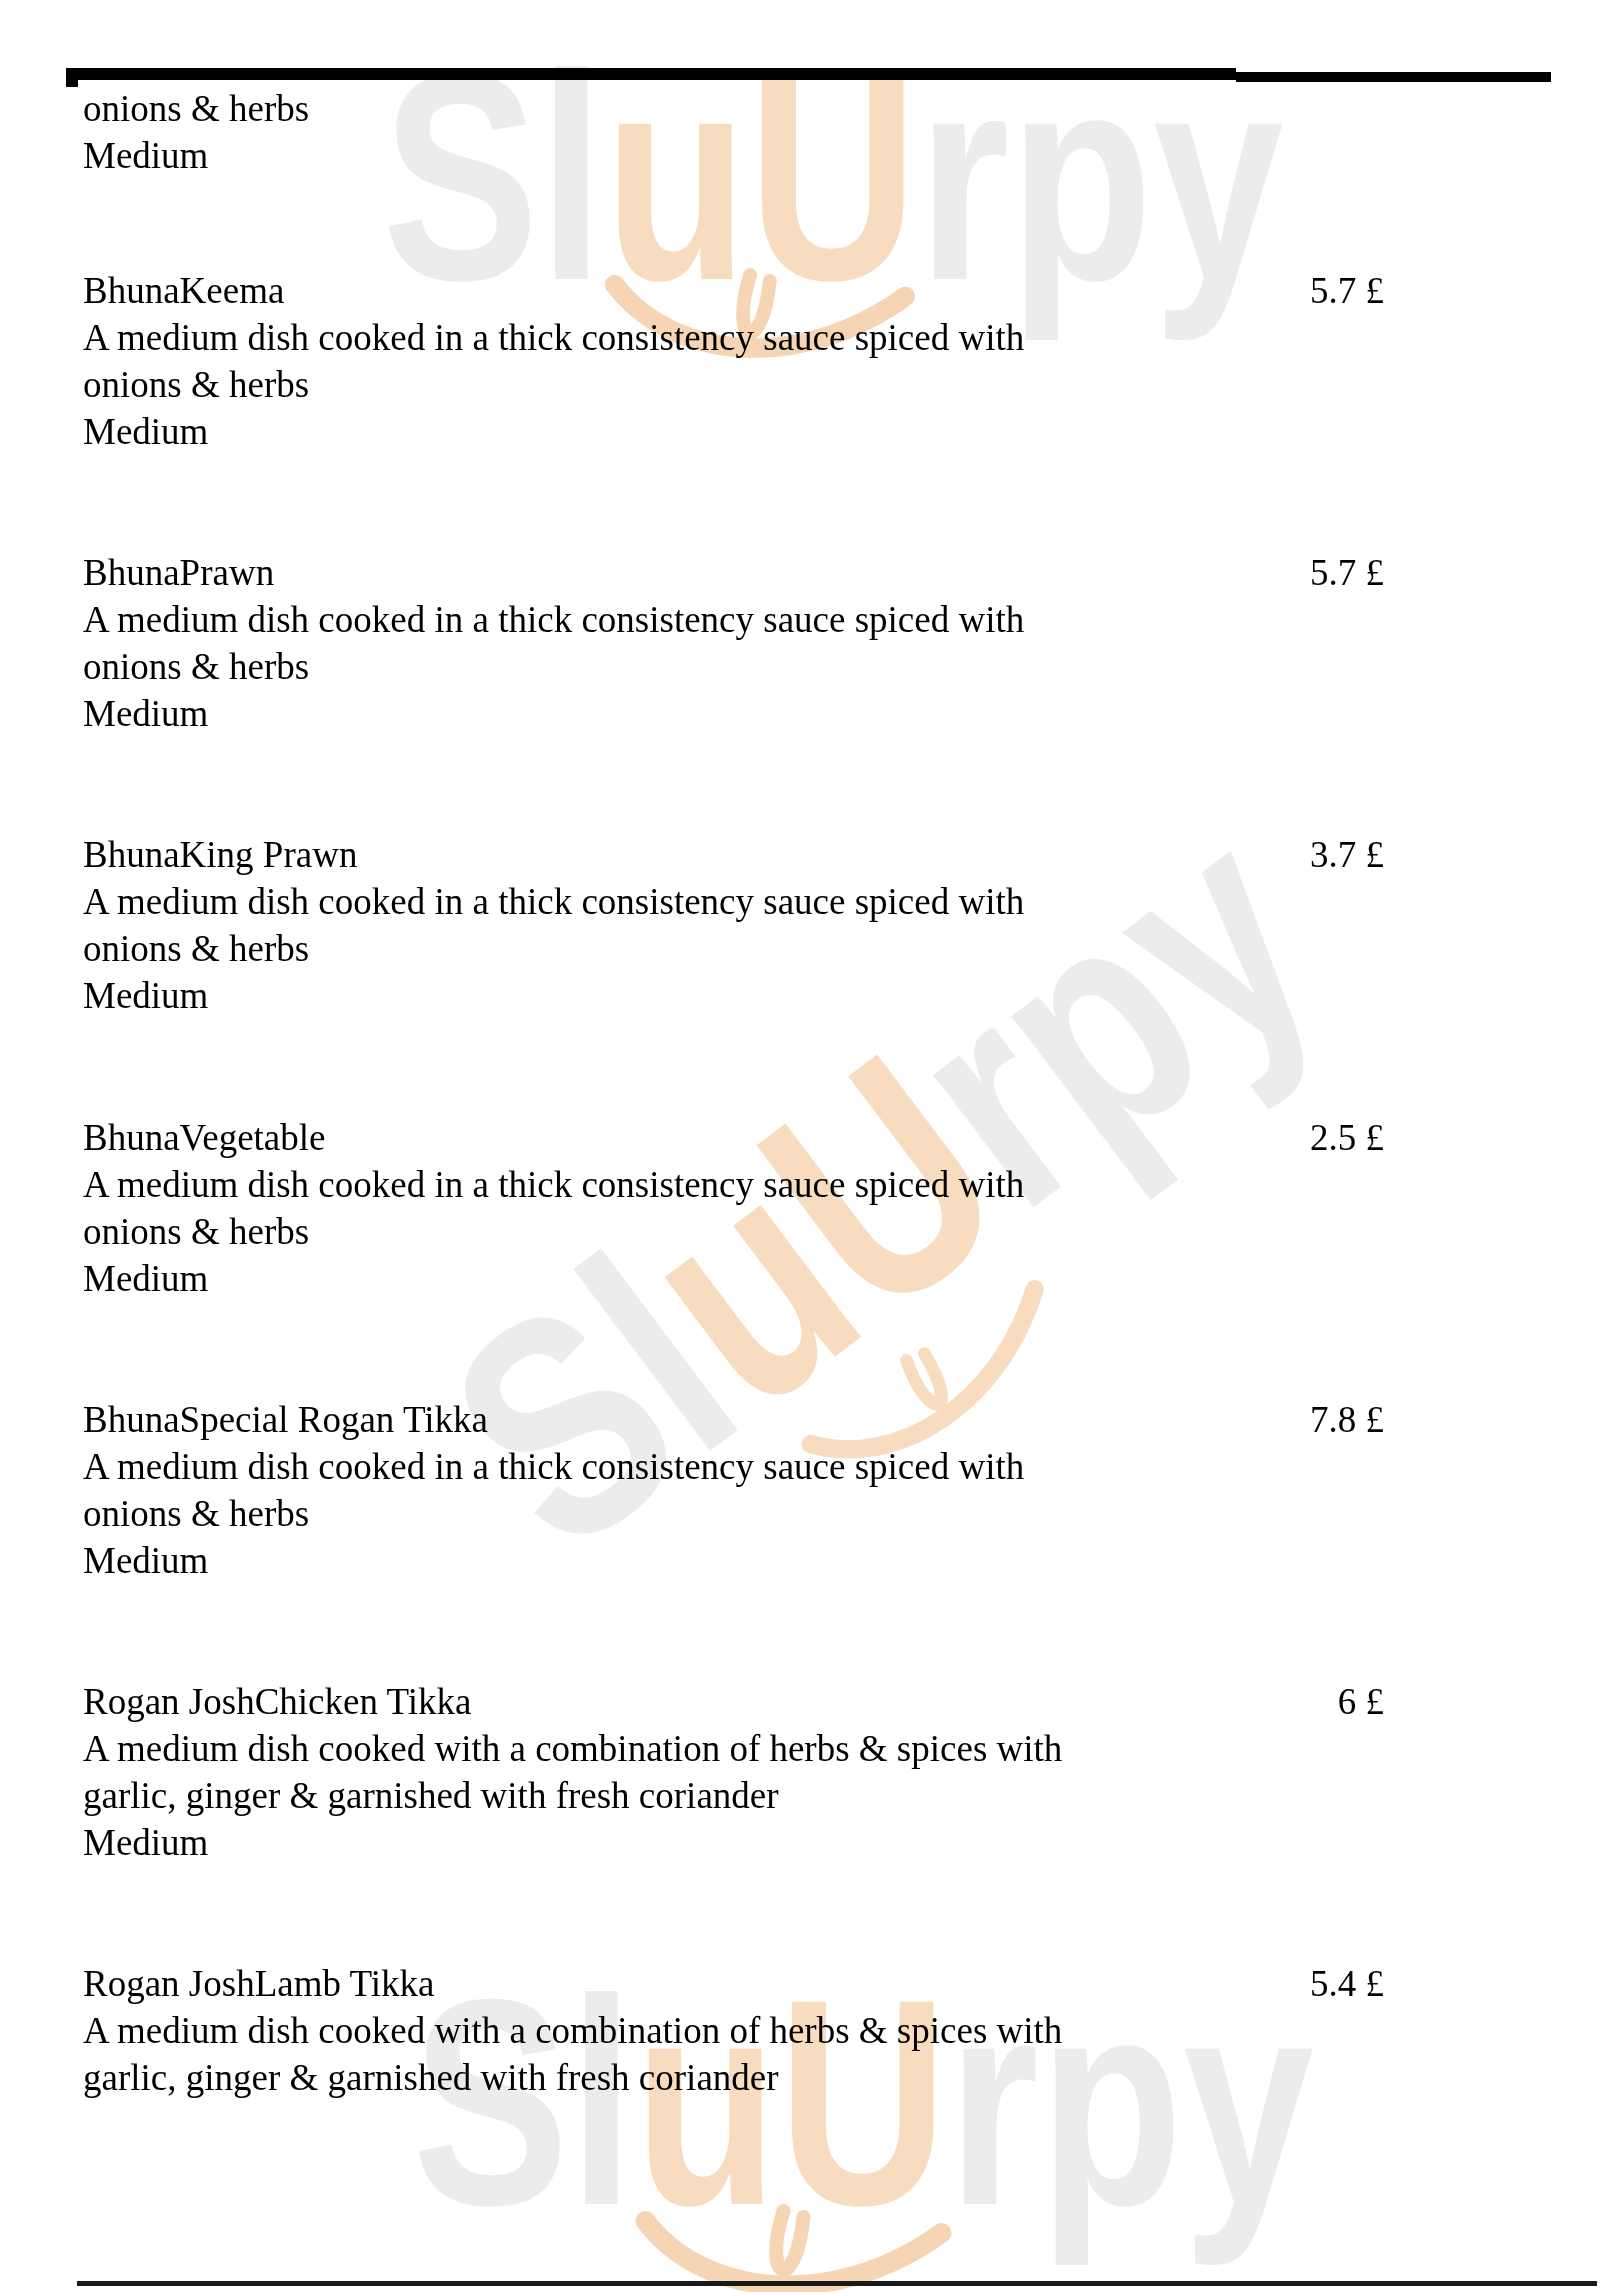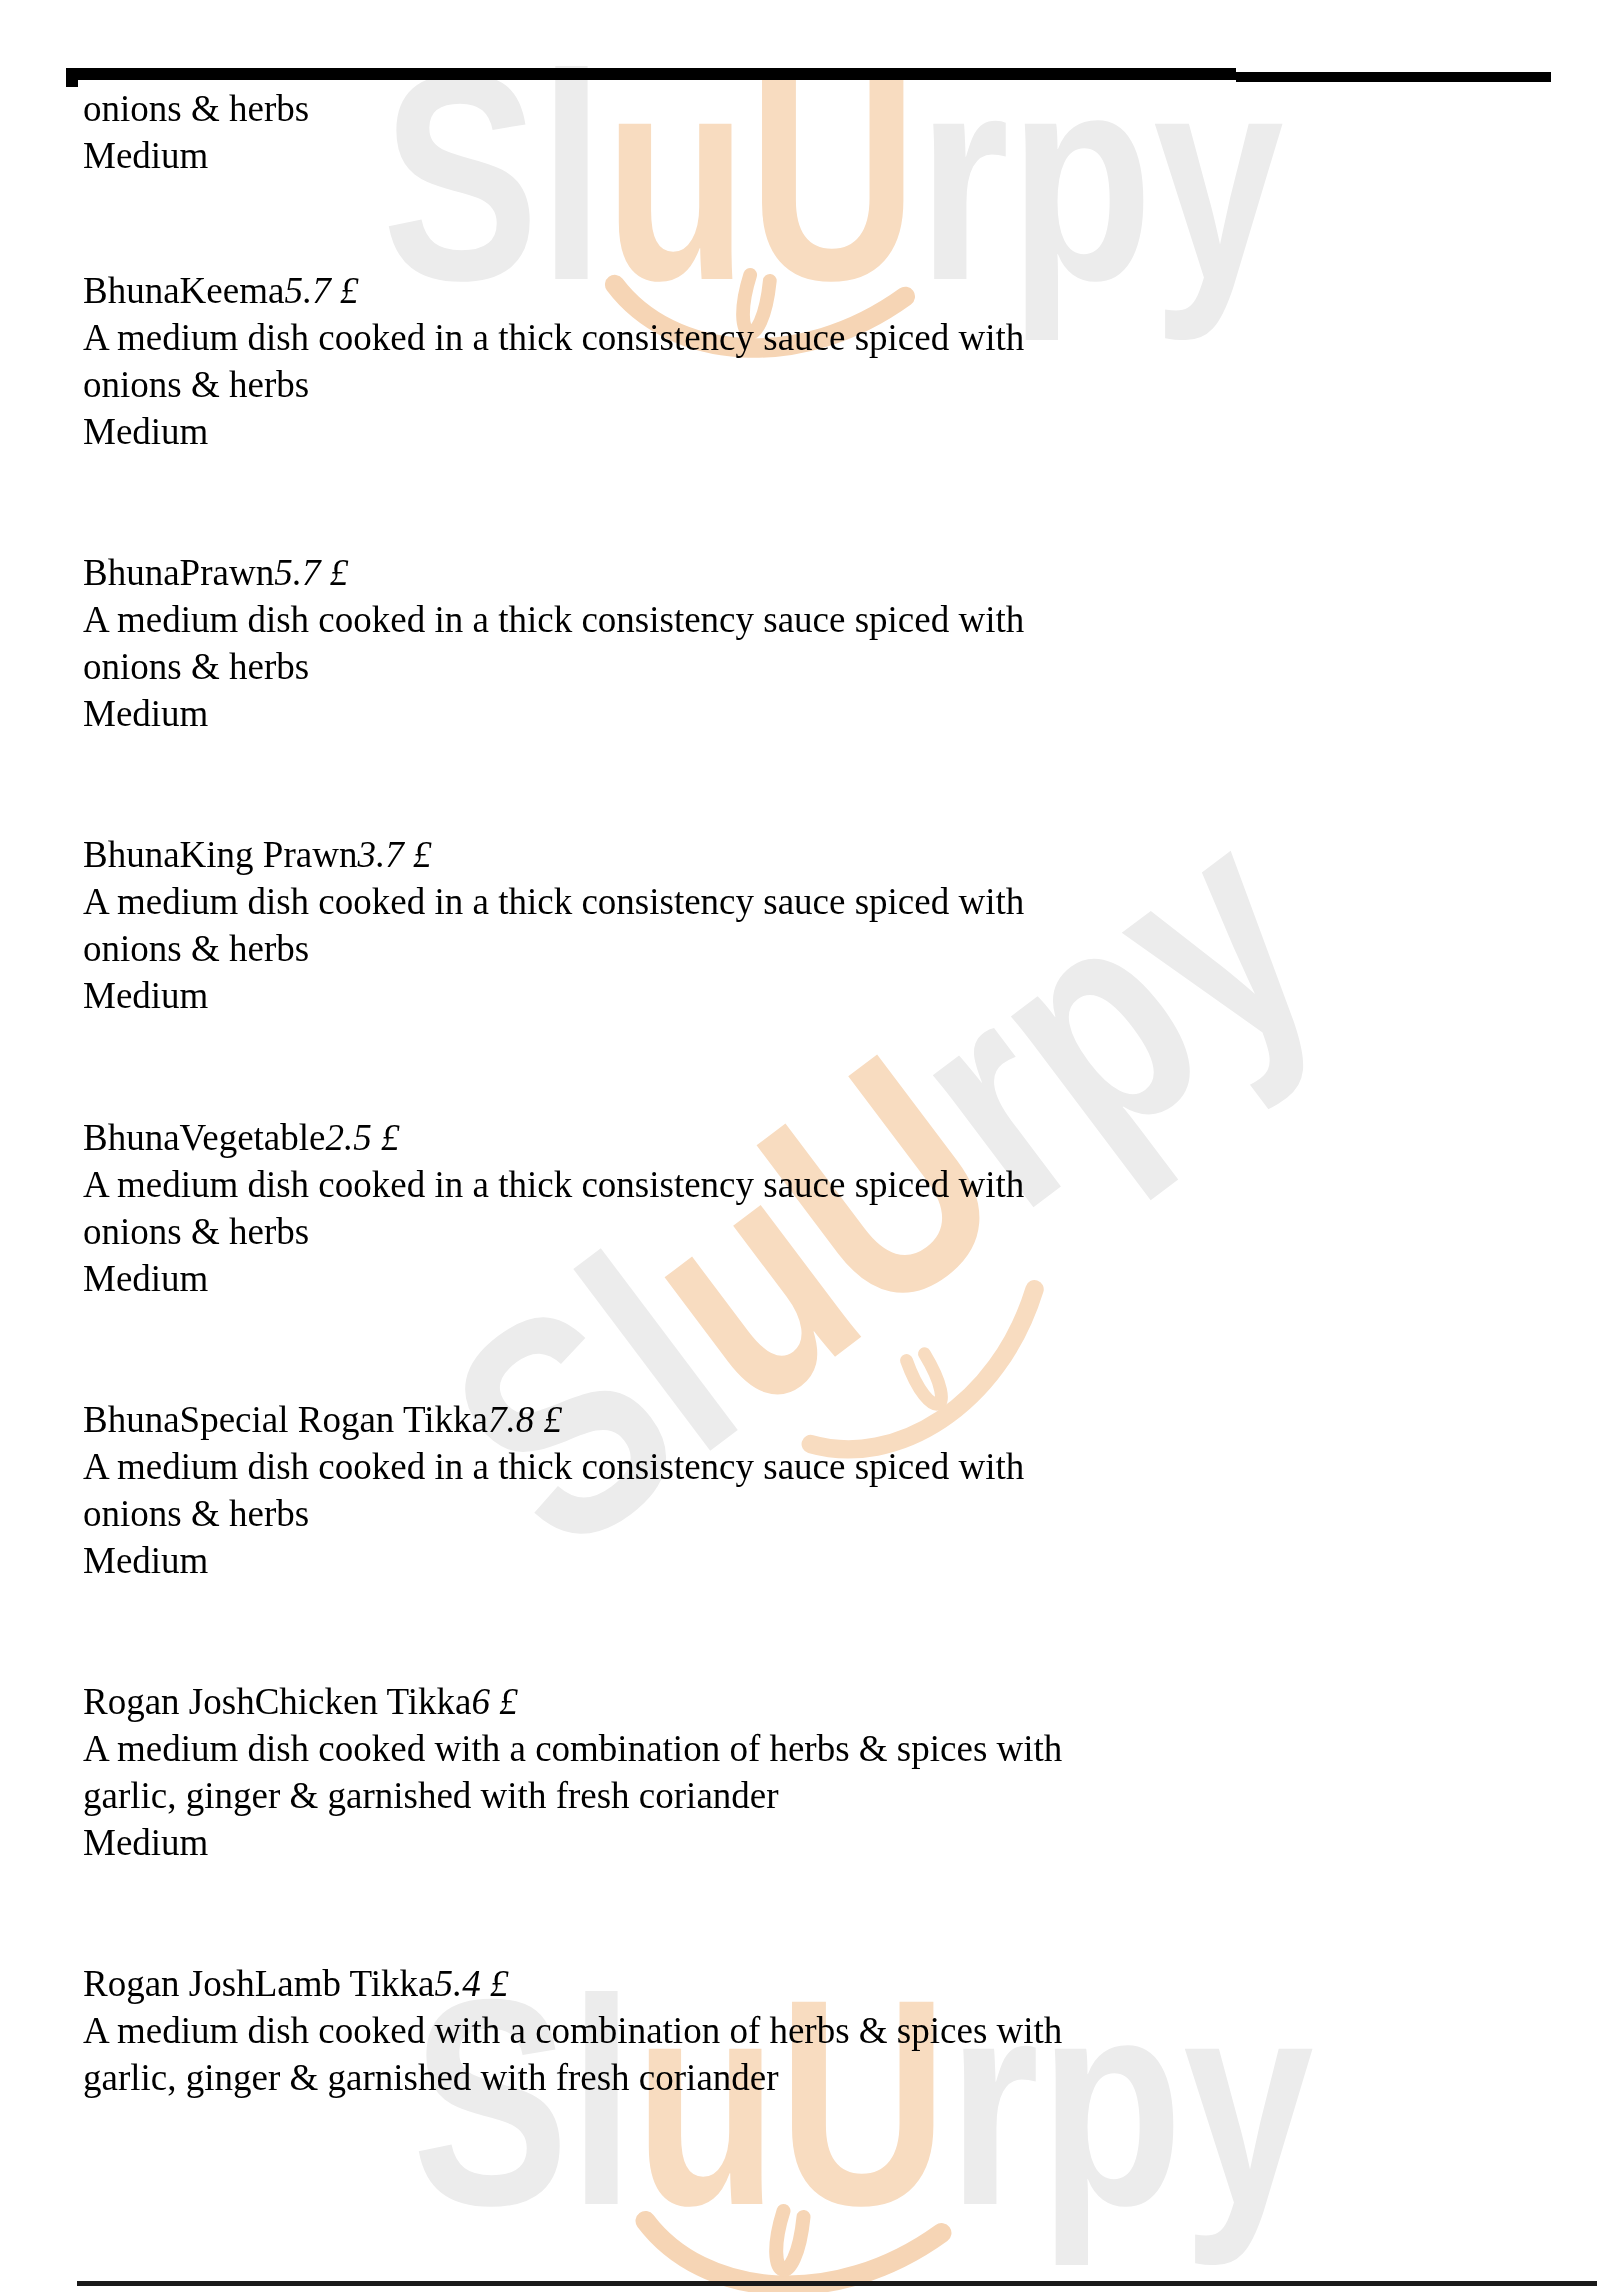--- a/index.html
+++ b/index.html
@@ -31,22 +31,22 @@
   .bar{position:absolute;background:#000;z-index:2;}
   .bar-top-main{left:66px;top:68px;width:1170px;height:11.8px;}
   .bar-top-nub{left:66px;top:68px;width:11.8px;height:18.6px;}
   .bar-top-ext{left:1236px;top:72px;width:315px;height:9.8px;}
   .rule-bottom{left:77px;top:2281px;width:1520px;height:4.9px;background:#1a1a1a;}
   
   .content{position:absolute;left:0;top:4px;width:100%;height:100%;z-index:1;}
   .line{font-size:37px;line-height:47px;}
   .cont-block{position:absolute;left:83px;top:81px;}
   .item{position:absolute;left:83px;width:1301px;}
-  .row1{display:flex;align-items:baseline;}
-  .price{text-align:right;font-style:italic;}
+  .row1{display:flex;justify-content:space-between;align-items:baseline;}
+  .price{text-align:right;}
 </style>
 </head>
 <body>
 
 <div class="wm wm-top" aria-hidden="true"><span class="wm-gray">Sl</span><span class="wm-orange">uU</span><span class="wm-gray">rpy</span></div>
 
 <div class="tongue tongue-top" aria-hidden="true">
   <svg width="314" height="108" viewBox="0 0 320 110">
     <path d="M12 18 C 70 95, 200 108, 308 30" fill="none" stroke="#f6d5b5" stroke-width="20" stroke-linecap="round"></path>
     <path d="M150 8 C 128 78, 162 92, 170 14" fill="none" stroke="#f6d5b5" stroke-width="14" stroke-linecap="round"></path>

